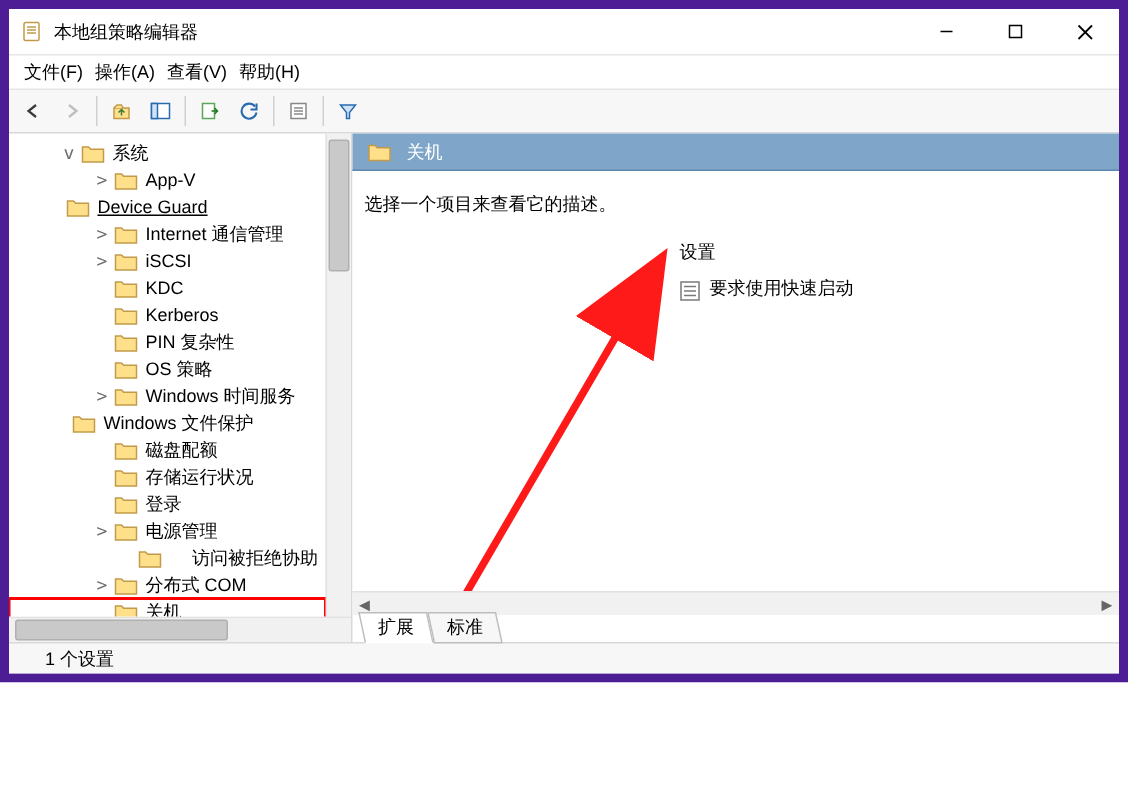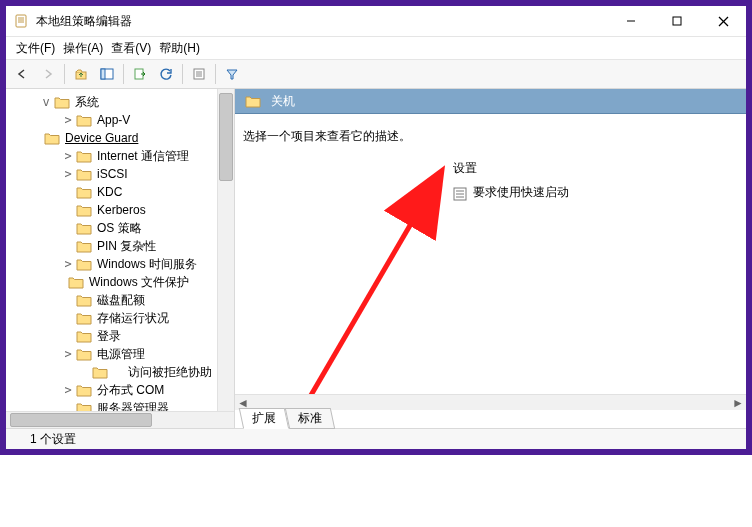--- a/index.html
+++ b/index.html
@@ -208,37 +208,37 @@
                 <svg class="folder" width="16" height="14">
                   <path d="M1 3 L5 3 L6.5 4.5 L15 4.5 L15 13 L1 13 Z" fill="#ffe08a" stroke="#c29a4a"></path>
                 </svg>
                 <span class="node-label">Kerberos</span>
               </div>
               <div class="tree-row" style="padding-left: 56px;">
                 <span class="exp blank">&gt;</span>
                 <svg class="folder" width="16" height="14">
                   <path d="M1 3 L5 3 L6.5 4.5 L15 4.5 L15 13 L1 13 Z" fill="#ffe08a" stroke="#c29a4a"></path>
                 </svg>
+                <span class="node-label">PIN 复杂性</span>
+              </div>
+              <div class="tree-row" style="padding-left: 56px;">
+                <span class="exp blank">&gt;</span>
+                <svg class="folder" width="16" height="14">
+                  <path d="M1 3 L5 3 L6.5 4.5 L15 4.5 L15 13 L1 13 Z" fill="#ffe08a" stroke="#c29a4a"></path>
+                </svg>
                 <span class="node-label">OS 策略</span>
               </div>
               <div class="tree-row" style="padding-left: 56px;">
-                <span class="exp blank">&gt;</span>
-                <svg class="folder" width="16" height="14">
-                  <path d="M1 3 L5 3 L6.5 4.5 L15 4.5 L15 13 L1 13 Z" fill="#ffe08a" stroke="#c29a4a"></path>
-                </svg>
-                <span class="node-label">PIN 复杂性</span>
-              </div>
-              <div class="tree-row" style="padding-left: 56px;">
                 <span class="exp">&gt;</span>
                 <svg class="folder" width="16" height="14">
                   <path d="M1 3 L5 3 L6.5 4.5 L15 4.5 L15 13 L1 13 Z" fill="#ffe08a" stroke="#c29a4a"></path>
                 </svg>
                 <span class="node-label">Windows 时间服务</span>
               </div>
-              <div class="tree-row" style="padding-left: 48px;">
+              <div class="tree-row" style="padding-left: 28px;">
                 <span class="exp blank">&gt;</span>
                 <svg class="folder" width="16" height="14">
                   <path d="M1 3 L5 3 L6.5 4.5 L15 4.5 L15 13 L1 13 Z" fill="#ffe08a" stroke="#c29a4a"></path>
                 </svg>
                 <span class="node-label">Windows 文件保护</span>
               </div>
               <div class="tree-row" style="padding-left: 56px;">
                 <span class="exp blank">&gt;</span>
                 <svg class="folder" width="16" height="14">
                   <path d="M1 3 L5 3 L6.5 4.5 L15 4.5 L15 13 L1 13 Z" fill="#ffe08a" stroke="#c29a4a"></path>
@@ -272,27 +272,20 @@
                   <path d="M1 3 L5 3 L6.5 4.5 L15 4.5 L15 13 L1 13 Z" fill="#ffe08a" stroke="#c29a4a"></path>
                 </svg>
                 <span class="node-label">访问被拒绝协助</span>
               </div>
               <div class="tree-row" style="padding-left: 56px;">
                 <span class="exp">&gt;</span>
                 <svg class="folder" width="16" height="14">
                   <path d="M1 3 L5 3 L6.5 4.5 L15 4.5 L15 13 L1 13 Z" fill="#ffe08a" stroke="#c29a4a"></path>
                 </svg>
                 <span class="node-label">分布式 COM</span>
-              </div>
-              <div class="tree-row" style="padding-left: 56px;">
-                <span class="exp blank">&gt;</span>
-                <svg class="folder" width="16" height="14">
-                  <path d="M1 3 L5 3 L6.5 4.5 L15 4.5 L15 13 L1 13 Z" fill="#ffe08a" stroke="#c29a4a"></path>
-                </svg>
-                <span class="node-label">服务器管理器</span>
               </div>
               <div class="tree-row selected" style="padding-left: 56px;">
                 <span class="exp blank">&gt;</span>
                 <svg class="folder" width="16" height="14">
                   <path d="M1 3 L5 3 L6.5 4.5 L15 4.5 L15 13 L1 13 Z" fill="#ffe08a" stroke="#c29a4a"></path>
                 </svg>
                 <span class="node-label">关机</span>
               </div>
               <div class="tree-row" style="padding-left: 56px;">
                 <span class="exp blank">&gt;</span>

